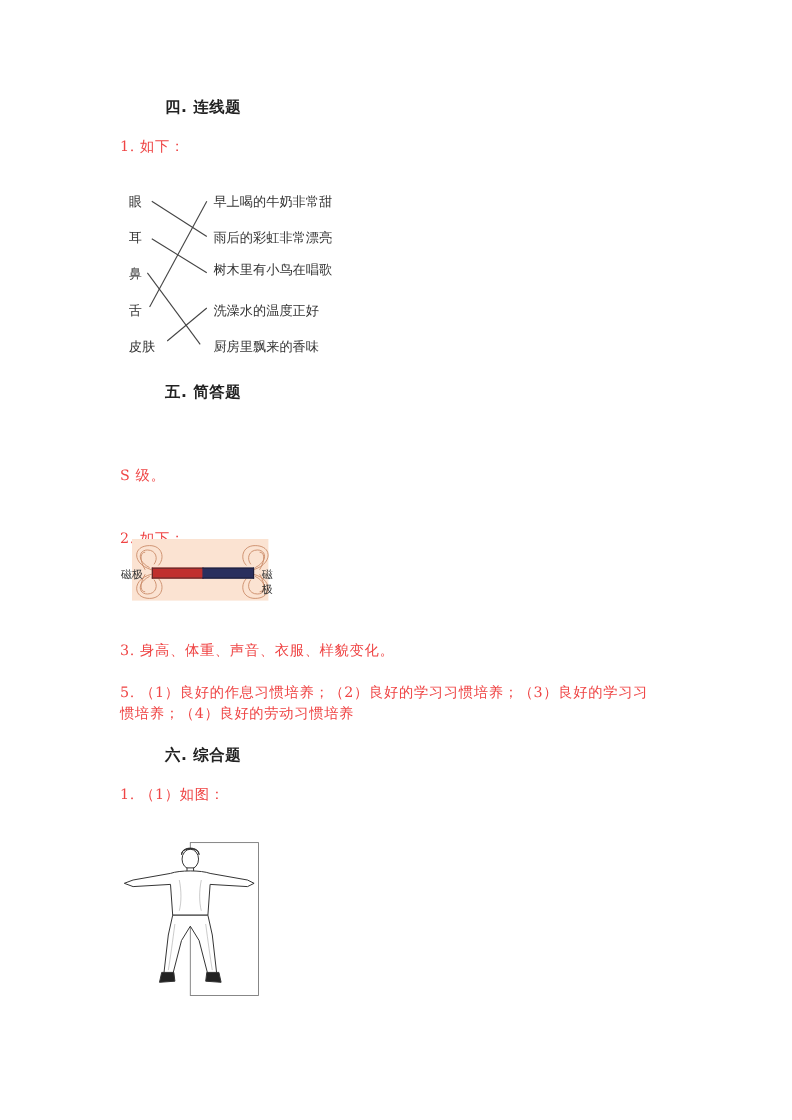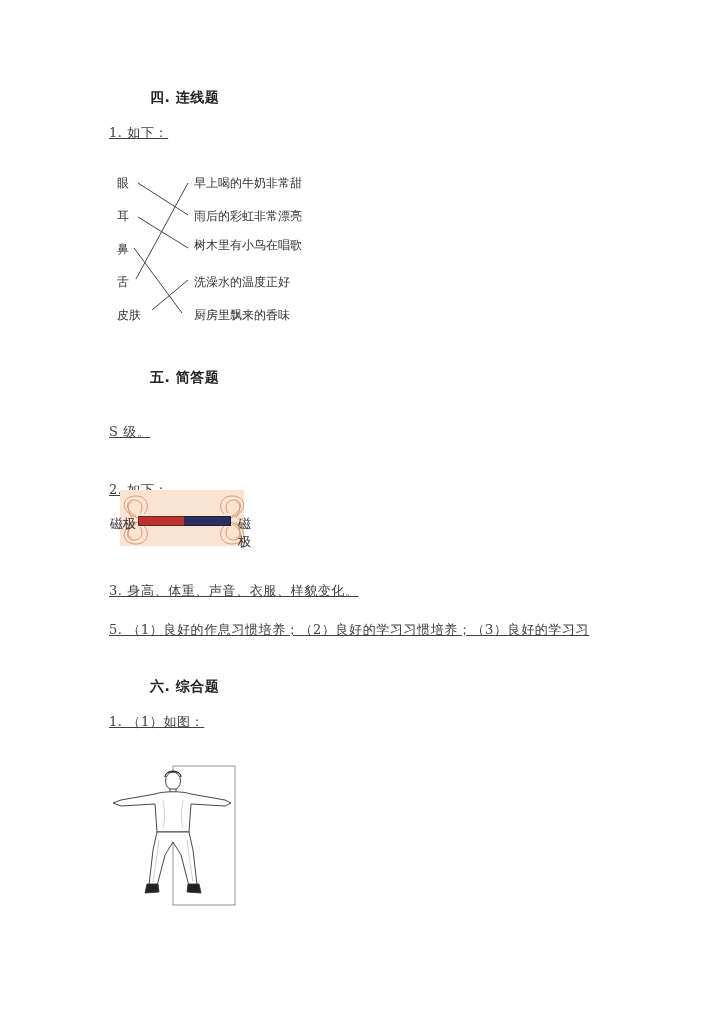--- a/index.html
+++ b/index.html
@@ -27,24 +27,23 @@
       font-weight: bold;
       font-size: 14px;
       color: #222222;
       letter-spacing: 0.5px;
       margin-left: 41px;
     }
     .line-text {
       position: absolute;
       left: 109px;
       font-size: 13px;
-      color: #404040;
+      color: #ef4444;
       white-space: nowrap;
       letter-spacing: 0.6px;
-      text-decoration: underline;
     }
     .match-left, .match-right {
       position: absolute;
       font-family: "DejaVu Sans", "Liberation Sans", sans-serif;
       font-size: 12px;
       color: #333333;
       white-space: nowrap;
     }
     .match-svg {
       position: absolute;
@@ -79,21 +78,21 @@
       left: 74px; top: 28px;
       width: 46px; height: 8px;
       background: #2a2f5e;
       border: 1px solid #1e1e3a;
       border-left: none;
     }
     .magnet-label {
       position: absolute;
       top: 27px;
       font-family: "DejaVu Sans", "Liberation Sans", sans-serif;
-      font-size: 13px;
+      font-size: 10px;
       color: #333333;
     }
     .filings {
       position: absolute;
       left: 0; top: 0;
       width: 140px; height: 62px;
     }
     .person-figure {
       position: absolute;
       left: 105px;
@@ -132,21 +131,21 @@
 
         <line x1="34" y1="83" x2="82" y2="148"></line>
 
         <line x1="36" y1="114" x2="88" y2="18"></line>
 
         <line x1="52" y1="145" x2="88" y2="115"></line>
       </g>
     </svg>
   </div>
 
-  <div class="section-title" style="top:369px;">五. 简答题</div>
+  <div class="section-title" style="top:348px;">五. 简答题</div>
   <div class="line-text" style="top:423px;">S 级。</div>
   <div class="line-text" style="top:442px;margin-top:39px;">2. 如下：</div>
 
   <div class="magnet-figure">
     <div class="magnet-bg"></div>
     <svg class="filings" viewBox="0 0 140 62">
       <g stroke="#c98a66" stroke-width="0.8" fill="none">
         <path d="M28 30 C 10 25, 10 8, 26 8 C 38 8, 40 20, 34 26"></path>
         <path d="M28 34 C 10 38, 10 56, 26 56 C 38 56, 40 44, 34 38"></path>
         <path d="M26 28 C 14 22, 16 12, 24 12 C 32 12, 34 20, 30 25"></path>
@@ -162,20 +161,21 @@
       </g>
     </svg>
     <div class="magnet-red"></div>
     <div class="magnet-blue"></div>
     <div class="magnet-label" style="left:0px;">磁极</div>
     <div class="magnet-label" style="left:128px;">磁极</div>
   </div>
 
   <div class="line-text" style="top:582px;">3. 身高、体重、声音、衣服、样貌变化。</div>
   <div class="line-text" style="top:621px;">5. （1）良好的作息习惯培养；（2）良好的学习习惯培养；（3）良好的学习习</div>
+  <div class="line-text" style="top:640px;">惯培养；（4）良好的劳动习惯培养</div>
 
   <div class="section-title" style="top:678px;">六. 综合题</div>
   <div class="line-text" style="top:713px;">1. （1）如图：</div>
 
   <svg class="person-figure" viewBox="0 0 140 150">
 
     <rect x="68" y="6" width="62" height="139" fill="none" stroke="#777777" stroke-width="0.8"></rect>
 
     <line x1="68" y1="28" x2="68" y2="78" stroke="#999999" stroke-width="0.6"></line>
     <g stroke="#333333" stroke-width="0.9" fill="#ffffff">

